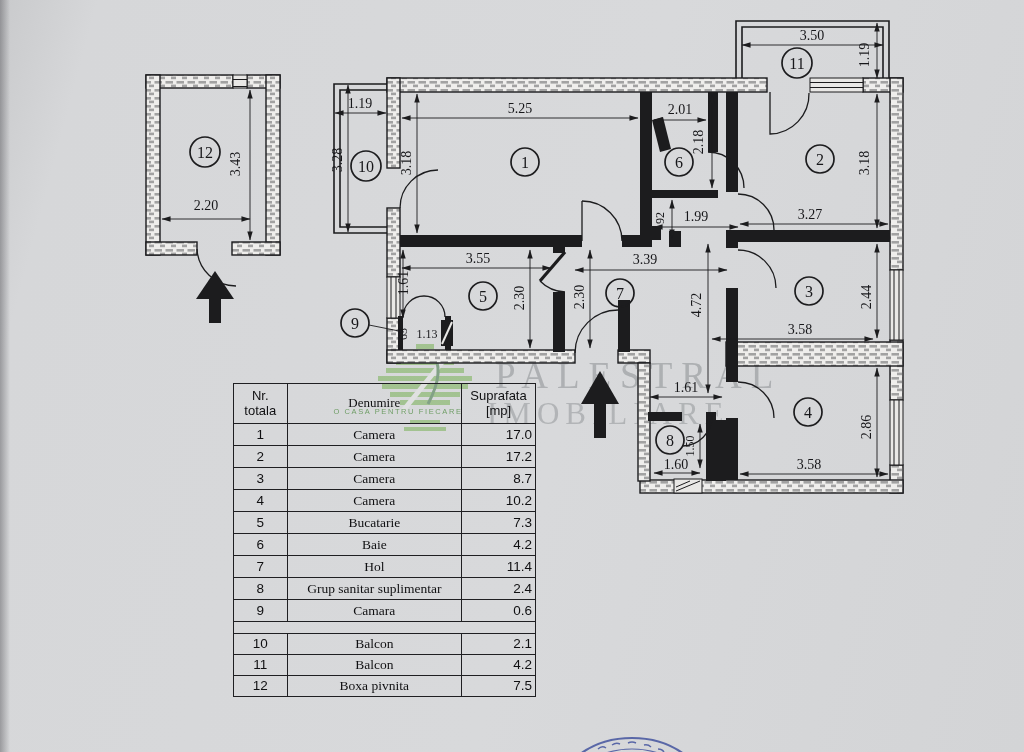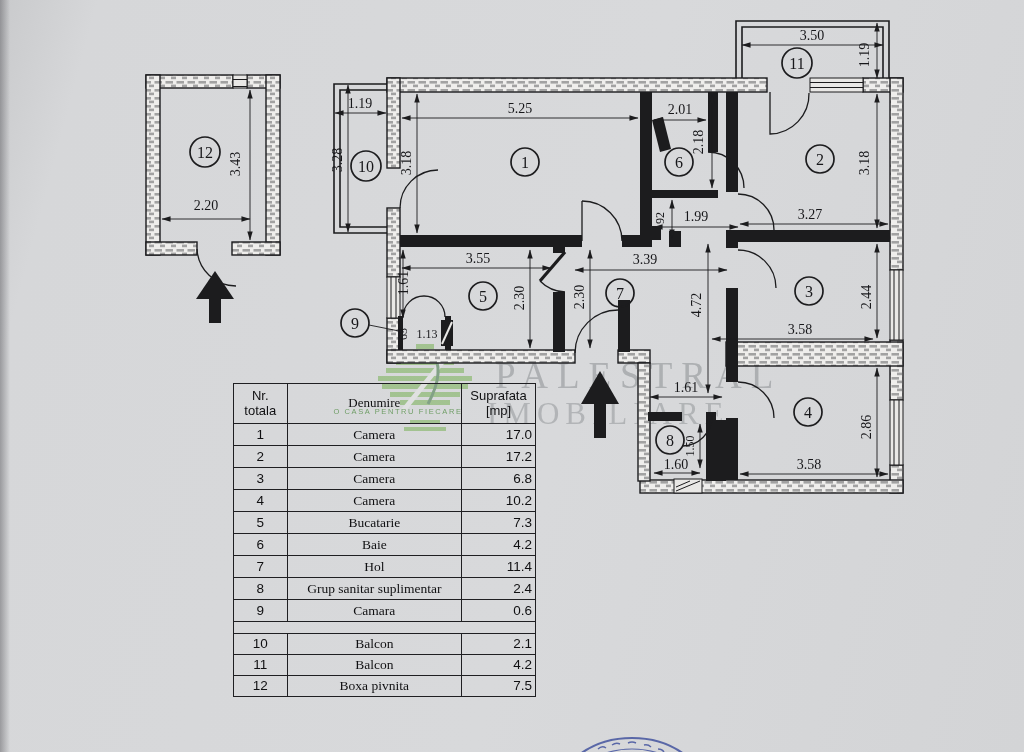--- a/index.html
+++ b/index.html
@@ -321,21 +321,21 @@
           <td class="ar">17.0</td>
         </tr>
   <tr style="height:22px">
           <td class="nr">2</td>
           <td class="nm">Camera</td>
           <td class="ar">17.2</td>
         </tr>
   <tr style="height:22px">
           <td class="nr">3</td>
           <td class="nm">Camera</td>
-          <td class="ar">6.8</td>
+          <td class="ar">8.7</td>
         </tr>
   <tr style="height:22px">
           <td class="nr">4</td>
           <td class="nm">Camera</td>
           <td class="ar">10.2</td>
         </tr>
   <tr style="height:22px">
           <td class="nr">5</td>
           <td class="nm">Bucatarie</td>
           <td class="ar">7.3</td>

